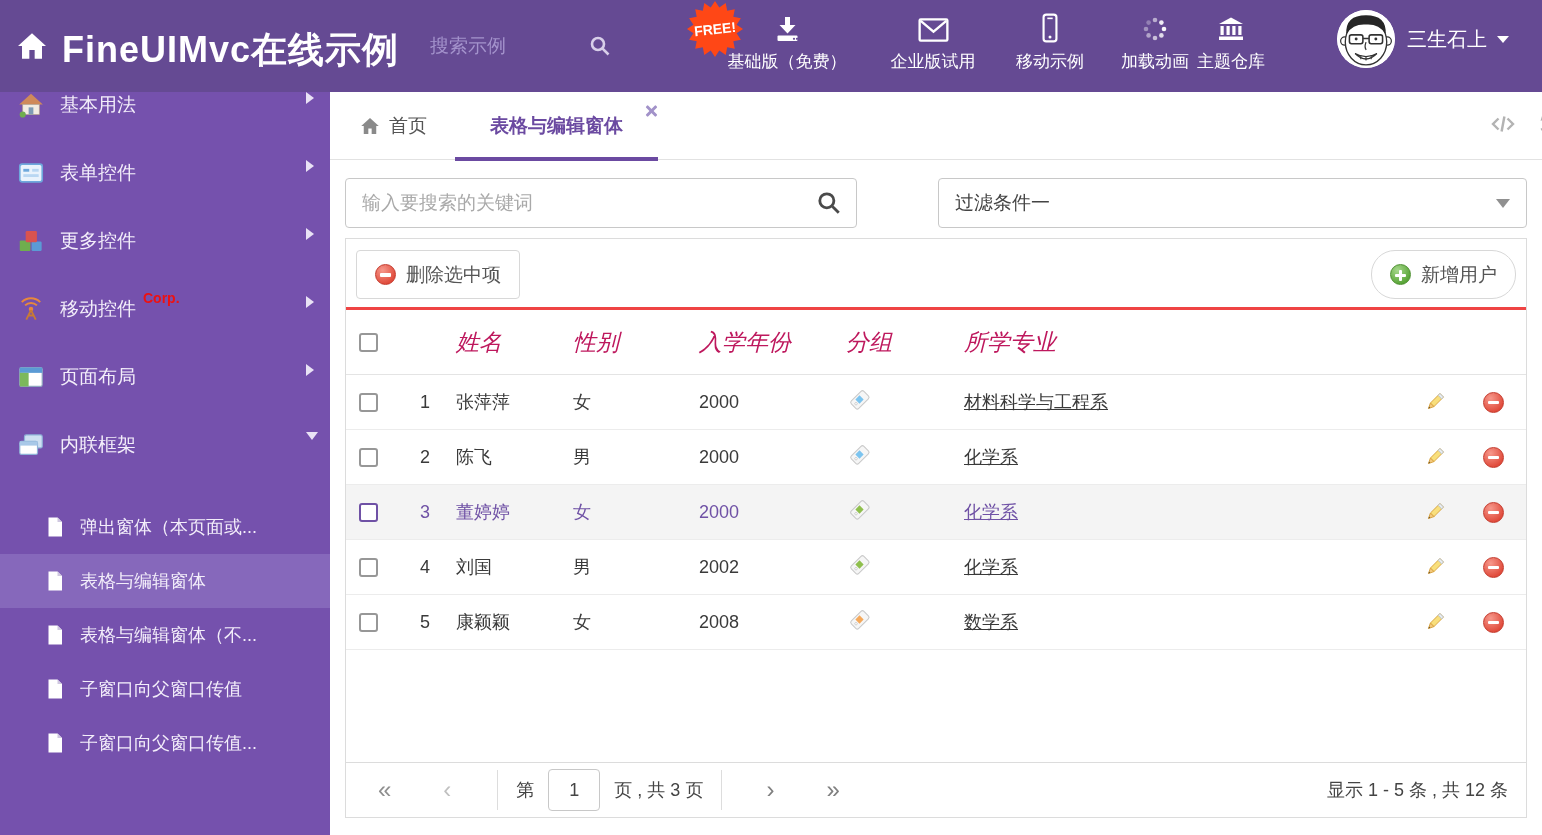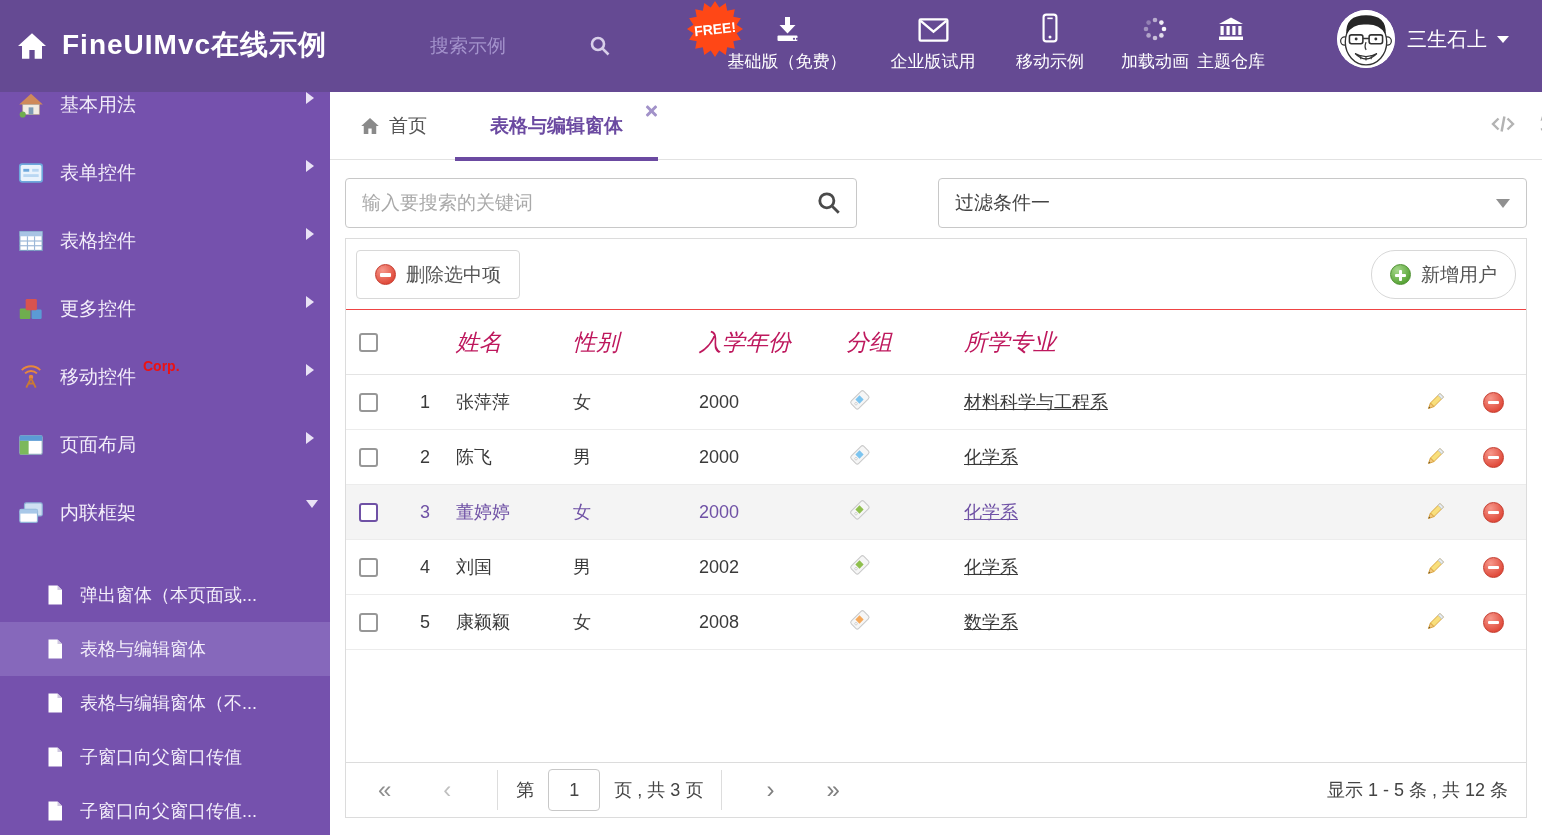--- a/index.html
+++ b/index.html
@@ -3,21 +3,21 @@
 <meta charset="utf-8">
 <style>
   * { box-sizing: border-box; margin: 0; padding: 0; }
   body {
     width: 1542px; height: 835px; position: relative; overflow: hidden;
     font-family: "Liberation Sans", sans-serif; background: #fff; color: #333;
   }
   
   .header { position: absolute; left:0; top:0; width:1542px; height:92px; background:#654a93; }
   .hdr-home { position:absolute; left:16px; top:30px; }
-  .app-title { position:absolute; left:62px; top:26px; font-size:28px; font-weight:bold; color:#fff; letter-spacing:1px; }
+  .app-title { position:absolute; left:62px; top:26px; font-size:36px; font-weight:bold; color:#fff; letter-spacing:1px; }
   .hdr-search { position:absolute; left:430px; top:28px; width:200px; height:36px; display:flex; align-items:center; }
   .hdr-search input { background:transparent; border:none; outline:none; width:150px; font-size:19px; color:#cfc3e8; font-family:inherit; }
   .hdr-search input::placeholder { color:#a493cc; }
   .hdr-search svg { margin-left:8px; }
   .free-badge { position:absolute; left:687px; top:1px; width:56px; height:56px; }
   .free-badge text { font-weight:bold; }
   .hdr-nav-item { position:absolute; top:13px; transform:translateX(-50%); display:flex; flex-direction:column; align-items:center; gap:7px; color:#ffffff; font-size:17px; cursor:pointer; white-space:nowrap; }
   .hdr-nav-item .nav-ico { height:30px; display:flex; align-items:flex-end; }
   .user-menu { position:absolute; left:1337px; top:10px; display:flex; align-items:center; cursor:pointer; }
   .avatar { width:58px; height:58px; border-radius:50%; overflow:hidden; background:#fff; }
@@ -45,21 +45,21 @@
   .tab-actions .ta { cursor:pointer; }
   
   .search-box { position:absolute; left:345px; top:178px; width:512px; height:50px; border:1px solid #c8c8c8; border-radius:4px; display:flex; align-items:center; background:#fff; }
   .search-box input { flex:1; border:none; outline:none; font-size:19px; padding:0 16px; color:#444; font-family:inherit; background:transparent; }
   .search-box input::placeholder { color:#a9a9a9; }
   .search-box svg { margin-right:14px; flex:0 0 auto; }
   .filter-select { position:absolute; left:938px; top:178px; width:589px; height:50px; border:1px solid #c8c8c8; border-radius:4px; display:flex; align-items:center; padding:0 16px; font-size:19px; color:#444; background:#fff; cursor:pointer; }
   .filter-select .caret-gray { margin-left:auto; width:0; height:0; border:7px solid transparent; border-top:9px solid #909090; margin-top:8px; }
   
   .panel { position:absolute; left:345px; top:238px; width:1182px; height:580px; border:1px solid #dcdcdc; background:#fff; display:flex; flex-direction:column; }
-  .toolbar { height:71px; position:relative; border-bottom:1px solid #ef4444; flex:0 0 71px; }
+  .toolbar { height:71px; position:relative; border-bottom:3px solid #ef4444; flex:0 0 71px; }
   .btn { position:absolute; top:11px; height:49px; border:1px solid #d8d8d8; border-radius:4px; background:#fff; display:flex; align-items:center; gap:10px; padding:0 18px; font-size:19px; color:#555; cursor:pointer; }
   .btn-delete { left:10px; }
   .btn-add { right:10px;border-radius:24px; }
   .ico-circle { width:21px; height:21px; border-radius:50%; position:relative; flex:0 0 21px; }
   .ico-minus { background:radial-gradient(circle at 35% 28%, #f6988c, #e04a3a 75%); border:1px solid #c4392c; }
   .ico-minus::after { content:""; position:absolute; left:4px; top:8px; width:11px; height:3.5px; background:#fff; border-radius:1px; }
   .ico-plus { background:radial-gradient(circle at 35% 28%, #a6d88c, #58a436 75%); border:1px solid #4d9030; }
   .ico-plus::before { content:""; position:absolute; left:4px; top:8.5px; width:11px; height:3.5px; background:#fff; border-radius:1px; }
   .ico-plus::after { content:""; position:absolute; left:7.8px; top:4.5px; width:3.5px; height:11px; background:#fff; border-radius:1px; }
   
@@ -213,32 +213,20 @@
           <rect x="1.5" y="3.5" width="19" height="15" rx="2" fill="#eaf3fc" stroke="#6ea8dc" stroke-width="1.4"></rect>
           <rect x="4.5" y="7.5" width="5" height="2.4" fill="#6ea8dc"></rect>
           <rect x="12" y="7.5" width="5.5" height="2.4" fill="#b9d7f2"></rect>
           <rect x="4.5" y="12" width="13" height="2.4" fill="#b9d7f2"></rect>
         </svg></span>
     <span>表单控件</span>
     <span class="arrow-r"></span>
   </div>
   <div class="sb-item">
     <span class="sb-ico"><svg viewBox="0 0 22 22" width="26" height="26">
-          <rect x="1.5" y="3" width="19" height="16" fill="#fff" stroke="#7b99c0"></rect>
-          <rect x="1.5" y="3" width="19" height="4" fill="#a8c4e4"></rect>
-          <line x1="8" y1="7" x2="8" y2="19" stroke="#9db8d8"></line>
-          <line x1="14" y1="7" x2="14" y2="19" stroke="#9db8d8"></line>
-          <line x1="1.5" y1="11" x2="20.5" y2="11" stroke="#9db8d8"></line>
-          <line x1="1.5" y1="15" x2="20.5" y2="15" stroke="#9db8d8"></line>
-        </svg></span>
-    <span>表格控件</span>
-    <span class="arrow-r"></span>
-  </div>
-  <div class="sb-item">
-    <span class="sb-ico"><svg viewBox="0 0 22 22" width="26" height="26">
           <rect x="1.5" y="10.5" width="9" height="9" rx="1" fill="#6fae4e"></rect>
           <rect x="11.5" y="11.5" width="8.5" height="8" rx="1" fill="#5b9bd5"></rect>
           <rect x="6.5" y="2.5" width="9.5" height="9.5" rx="1" fill="#d9534f"></rect>
         </svg></span>
     <span>更多控件</span>
     <span class="arrow-r"></span>
   </div>
   <div class="sb-item">
     <span class="sb-ico"><svg viewBox="0 0 22 22" width="26" height="26" fill="none" stroke="#e8883c" stroke-width="1.6">
           <path d="M6 8 a7 7 0 0 1 10 0"></path>

